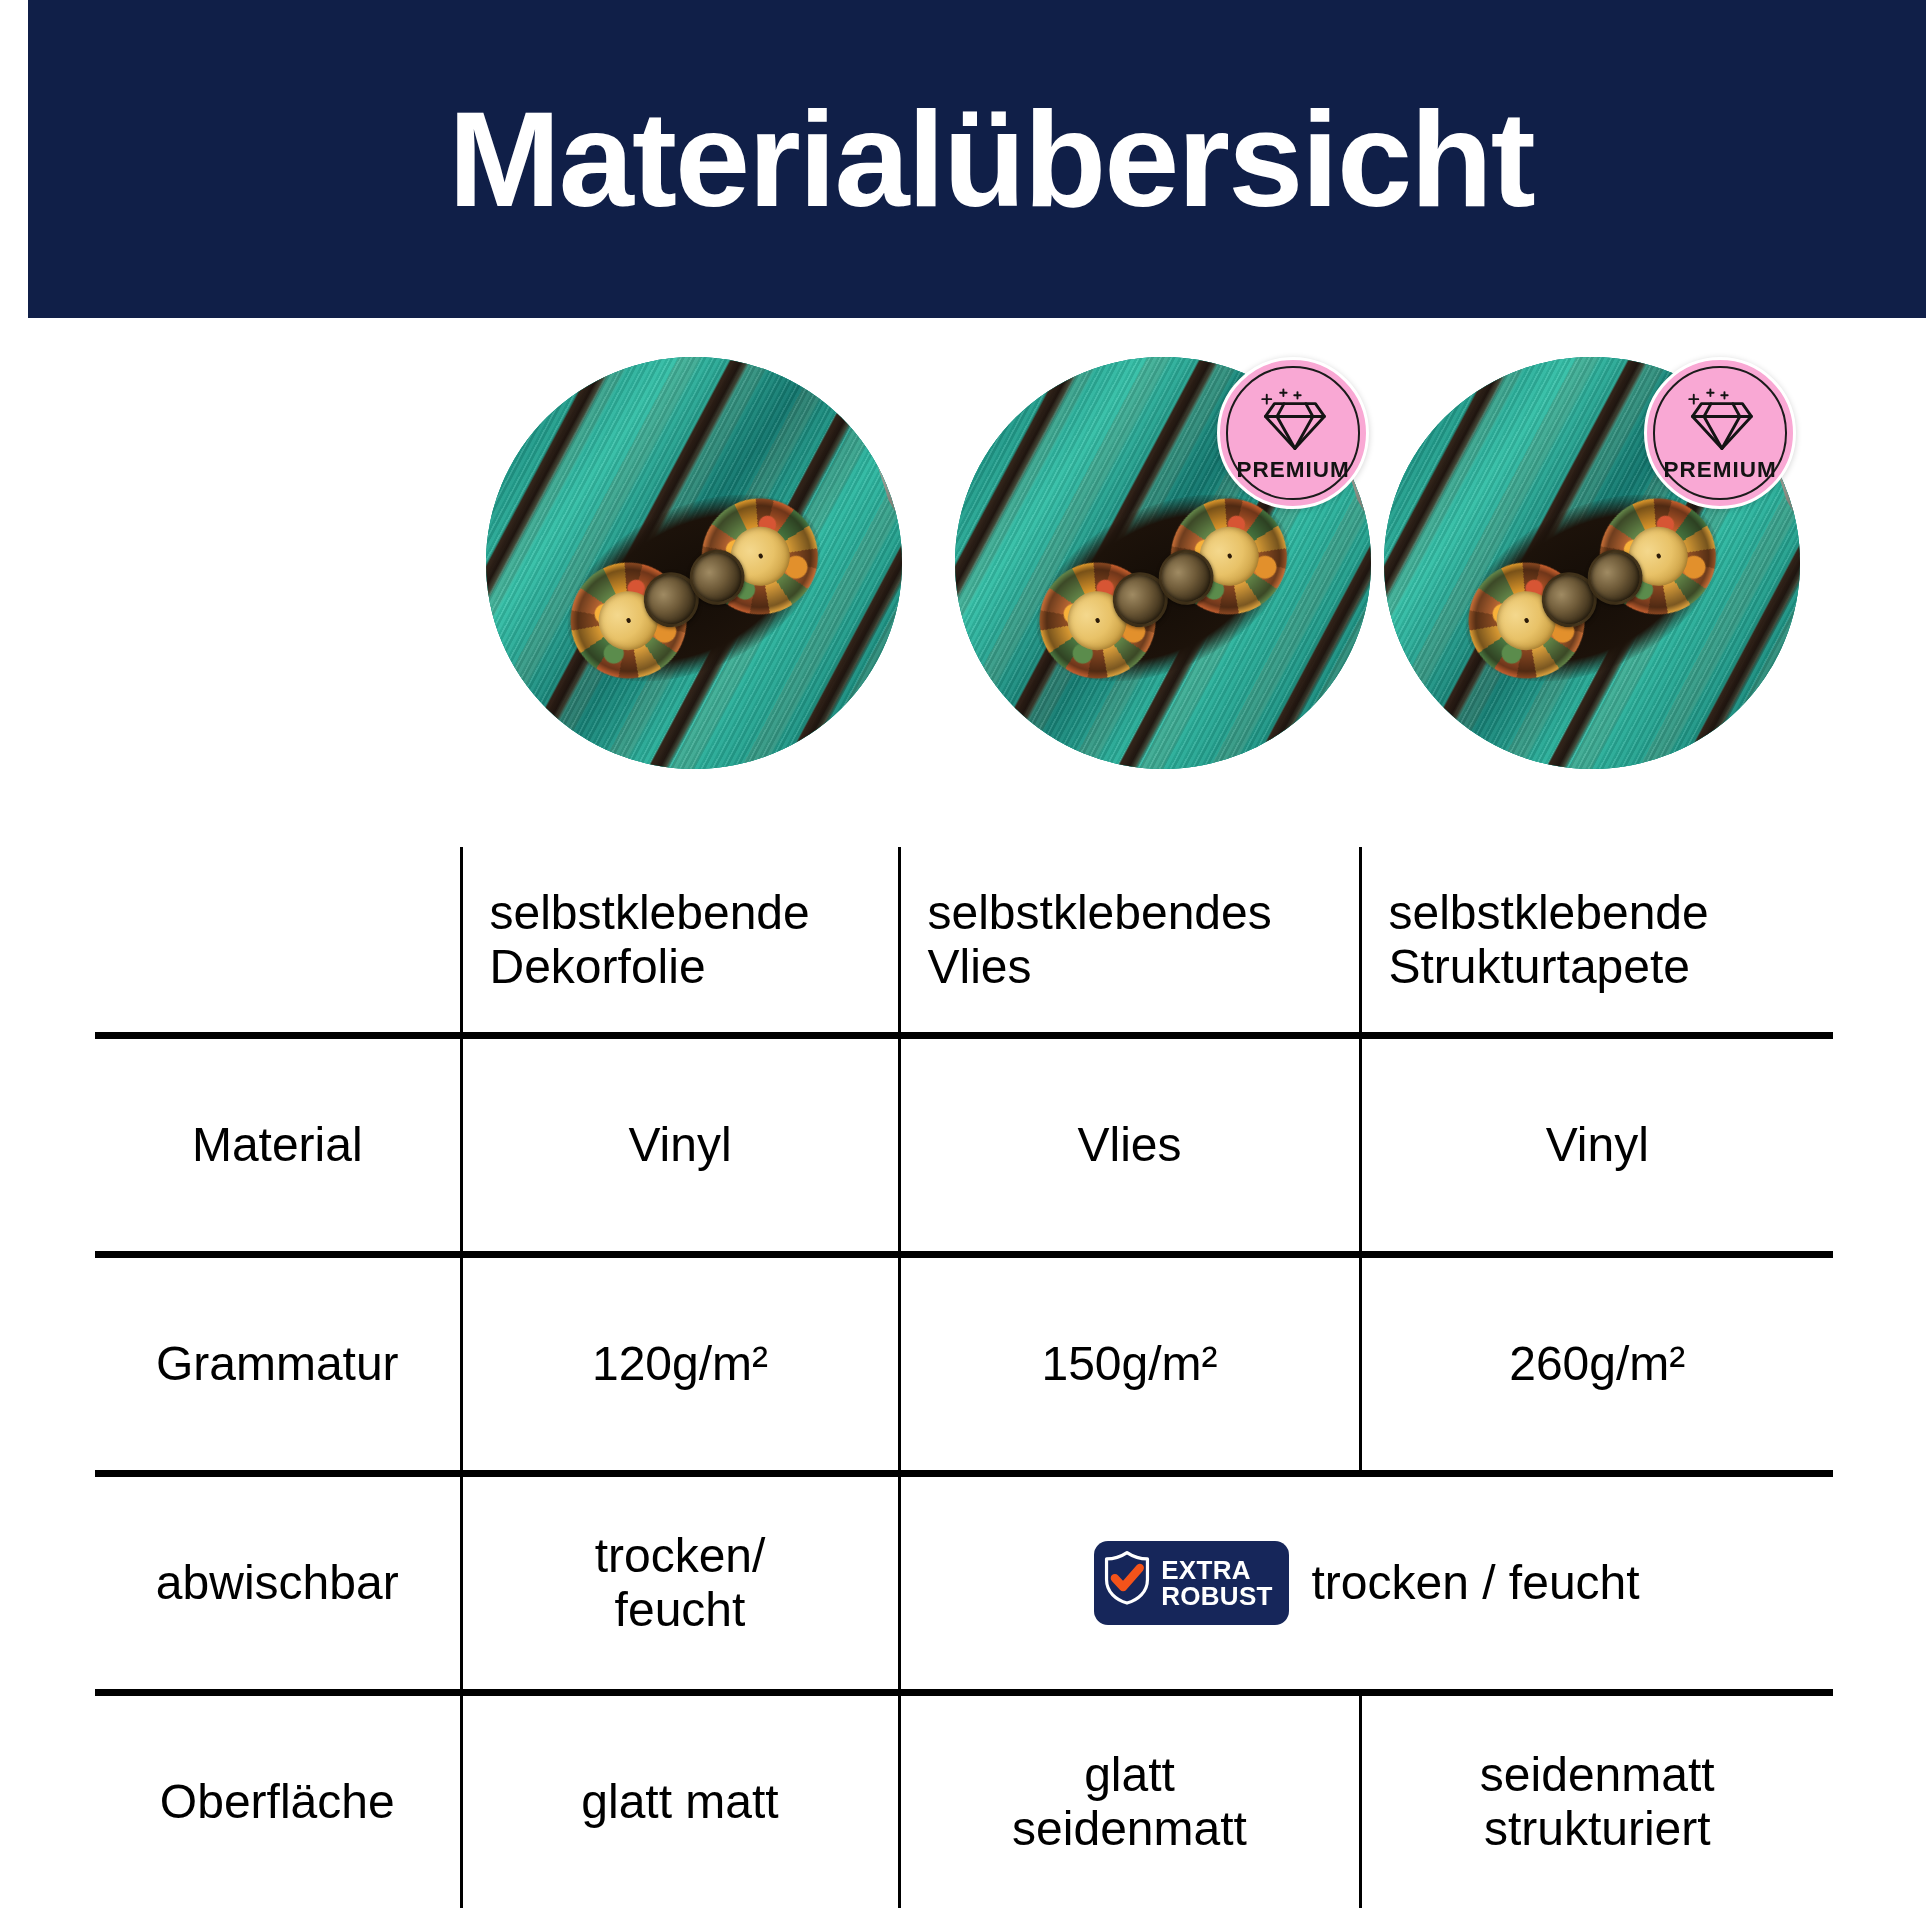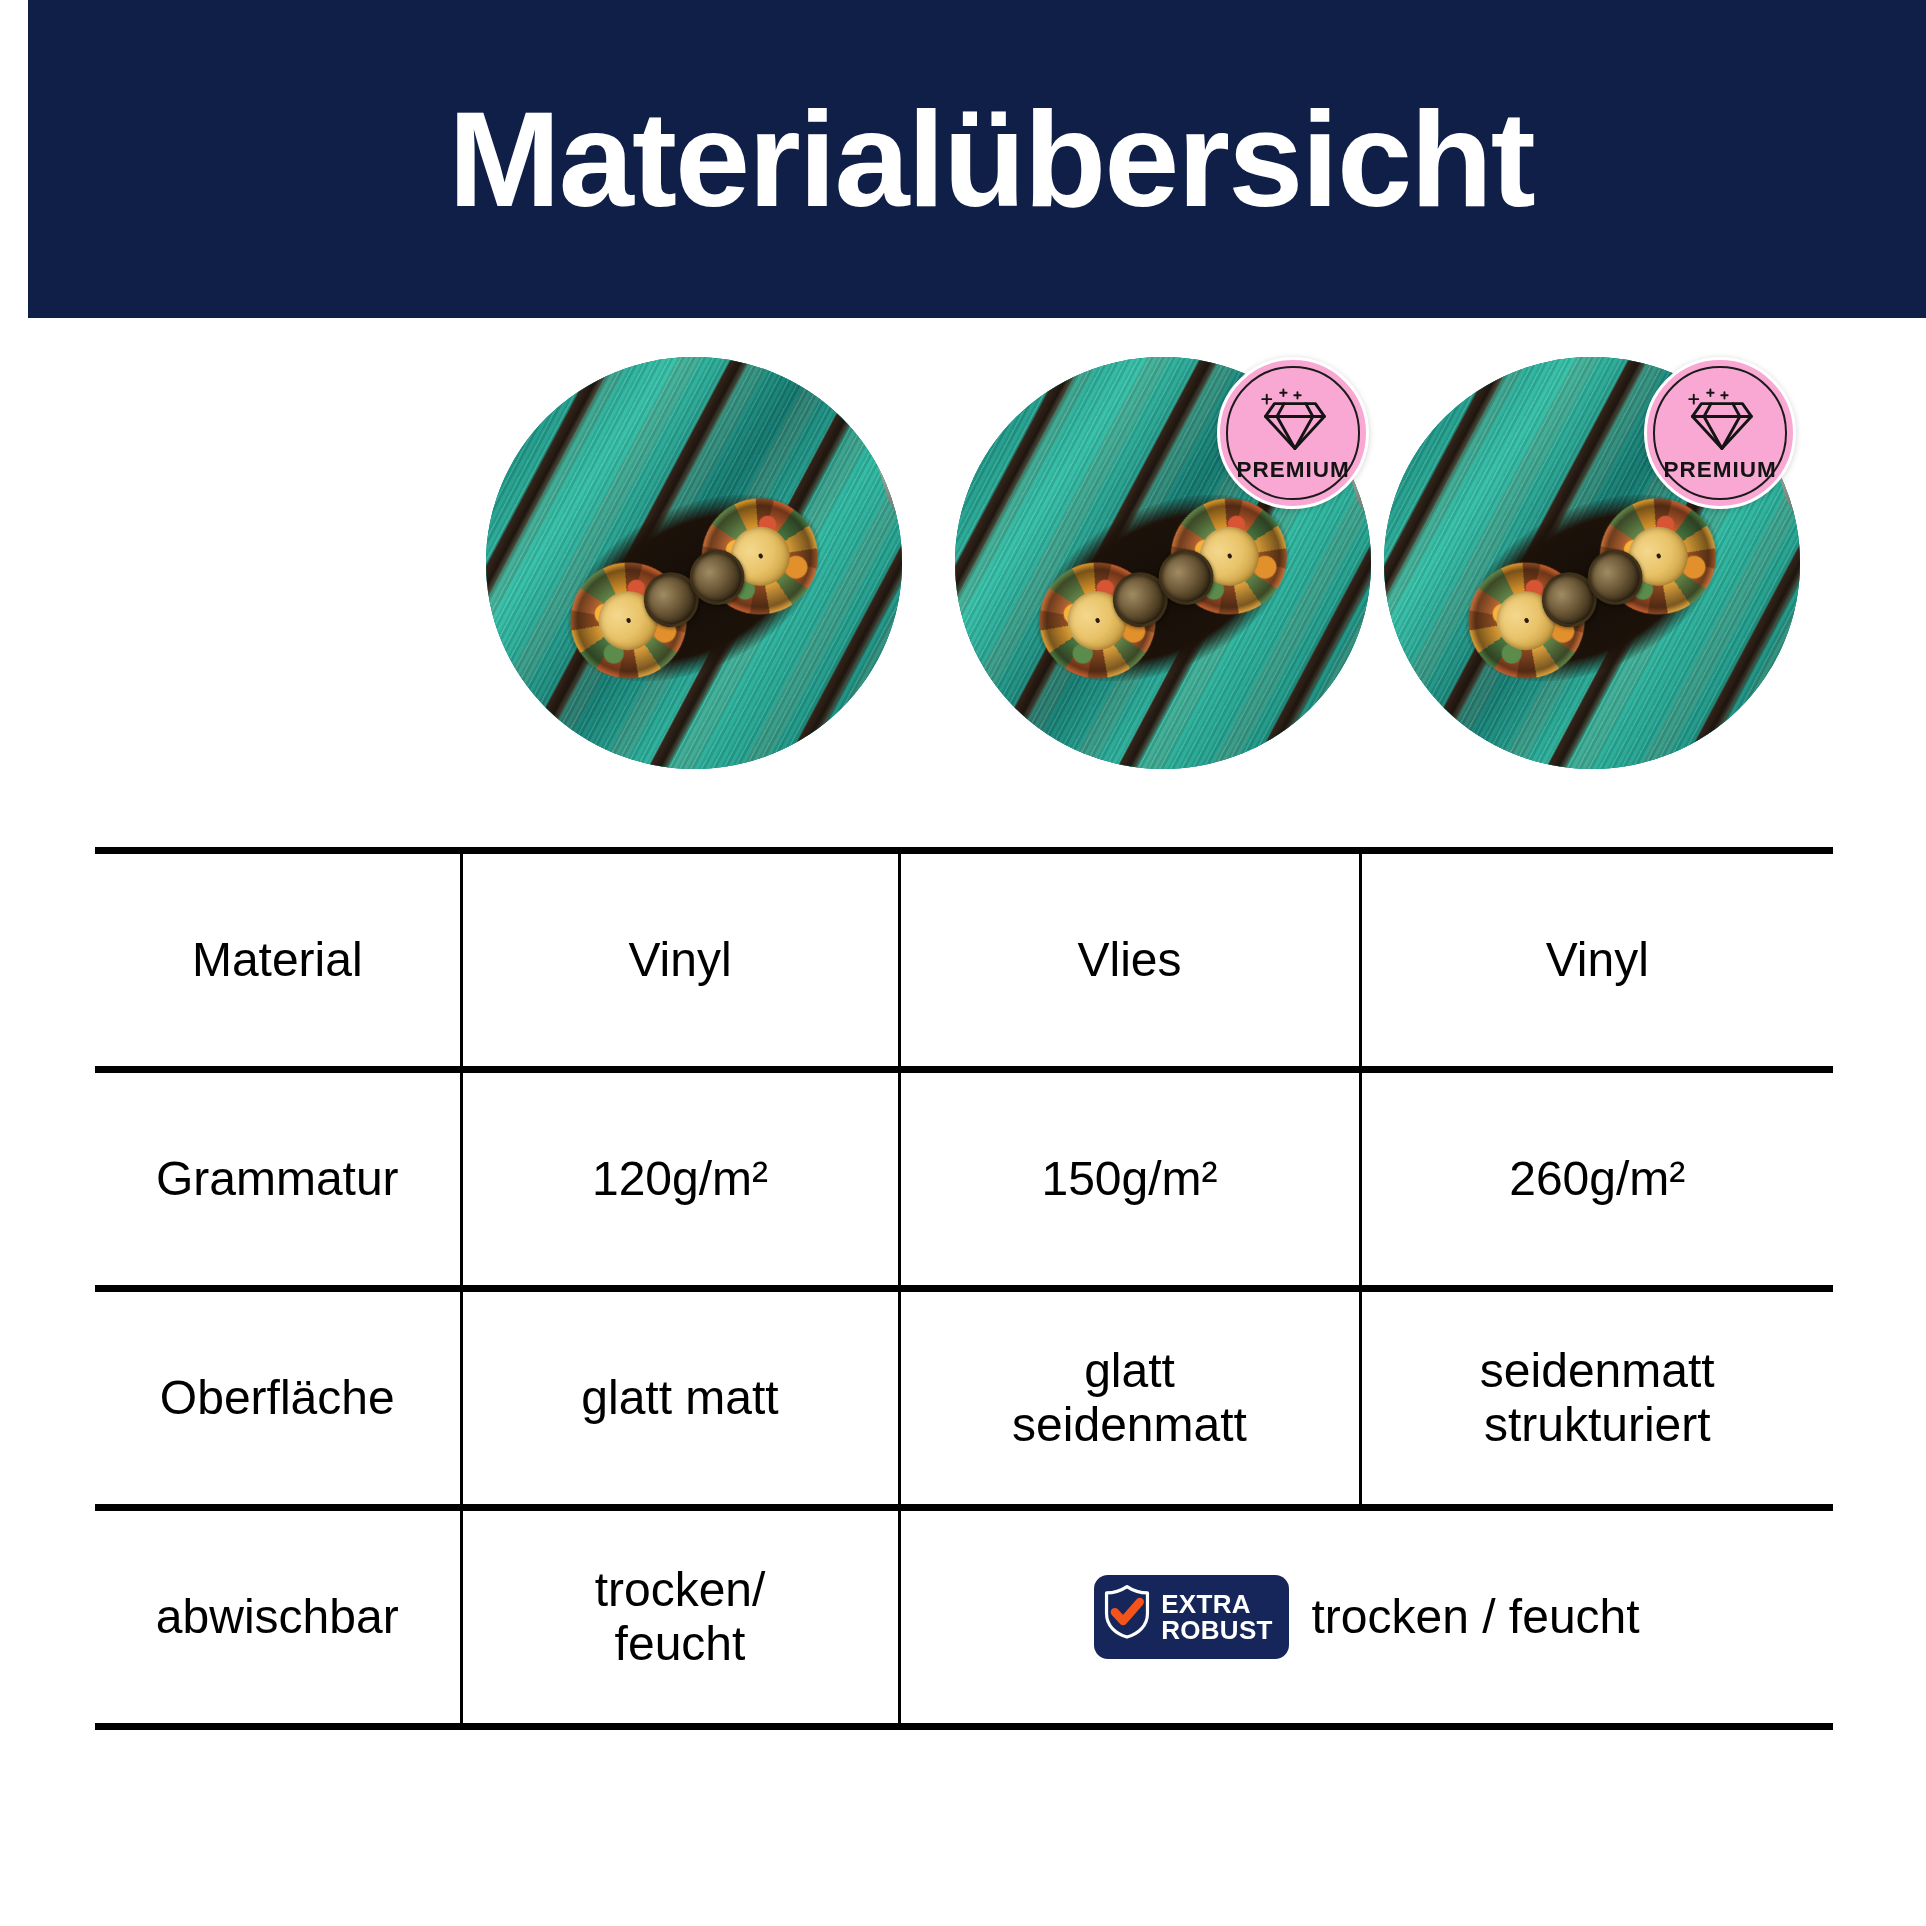--- a/index.html
+++ b/index.html
@@ -415,48 +415,48 @@
 
 <table class="spec-table">
   <colgroup>
     <col class="col-label">
       <col class="col-a">
       <col class="col-b">
       <col class="col-c">
   </colgroup>
   <tbody>
 
+    <tr class="hdr-row">
+      <td class="blank-cell"></td>
+      <td class="th-cell">
+        <div>selbstklebende</div>
+        <div>Dekorfolie</div>
+      </td>
+      <td class="th-cell">
+        <div>selbstklebendes</div>
+        <div>Vlies</div>
+      </td>
+      <td class="th-cell">
+        <div>selbstklebende</div>
+        <div>Strukturtapete</div>
+      </td>
+    </tr>
 
     <tr class="body-row">
       <td class="lbl">Material</td>
       <td class="val">Vinyl</td>
       <td class="val">Vlies</td>
       <td class="val">Vinyl</td>
     </tr>
 
     <tr class="body-row">
       <td class="lbl">Grammatur</td>
       <td class="val">120g/m²</td>
       <td class="val">150g/m²</td>
       <td class="val">260g/m²</td>
-    </tr>
-
-    <tr class="body-row">
-      <td class="lbl">Oberfläche</td>
-      <td class="val">
-        <div>glatt matt</div>
-      </td>
-      <td class="val">
-        <div>glatt</div>
-        <div>seidenmatt</div>
-      </td>
-      <td class="val">
-        <div>seidenmatt</div>
-        <div>strukturiert</div>
-      </td>
     </tr>
 
     <tr class="body-row last-row">
       <td class="lbl">abwischbar</td>
       <td class="val">
         <div>trocken/</div>
         <div>feucht</div>
       </td>
       <td class="merged-cell" colspan="2">
         <div class="merged-inner">
@@ -470,15 +470,30 @@
             <span class="robust-text">
               <span>EXTRA</span>
               <span>ROBUST</span>
             </span>
           </div>
           <div class="robust-trailing">trocken / feucht</div>
         </div>
       </td>
     </tr>
 
+    <tr class="body-row">
+      <td class="lbl">Oberfläche</td>
+      <td class="val">
+        <div>glatt matt</div>
+      </td>
+      <td class="val">
+        <div>glatt</div>
+        <div>seidenmatt</div>
+      </td>
+      <td class="val">
+        <div>seidenmatt</div>
+        <div>strukturiert</div>
+      </td>
+    </tr>
+
   </tbody>
 </table>
 
 
 </body></html>

